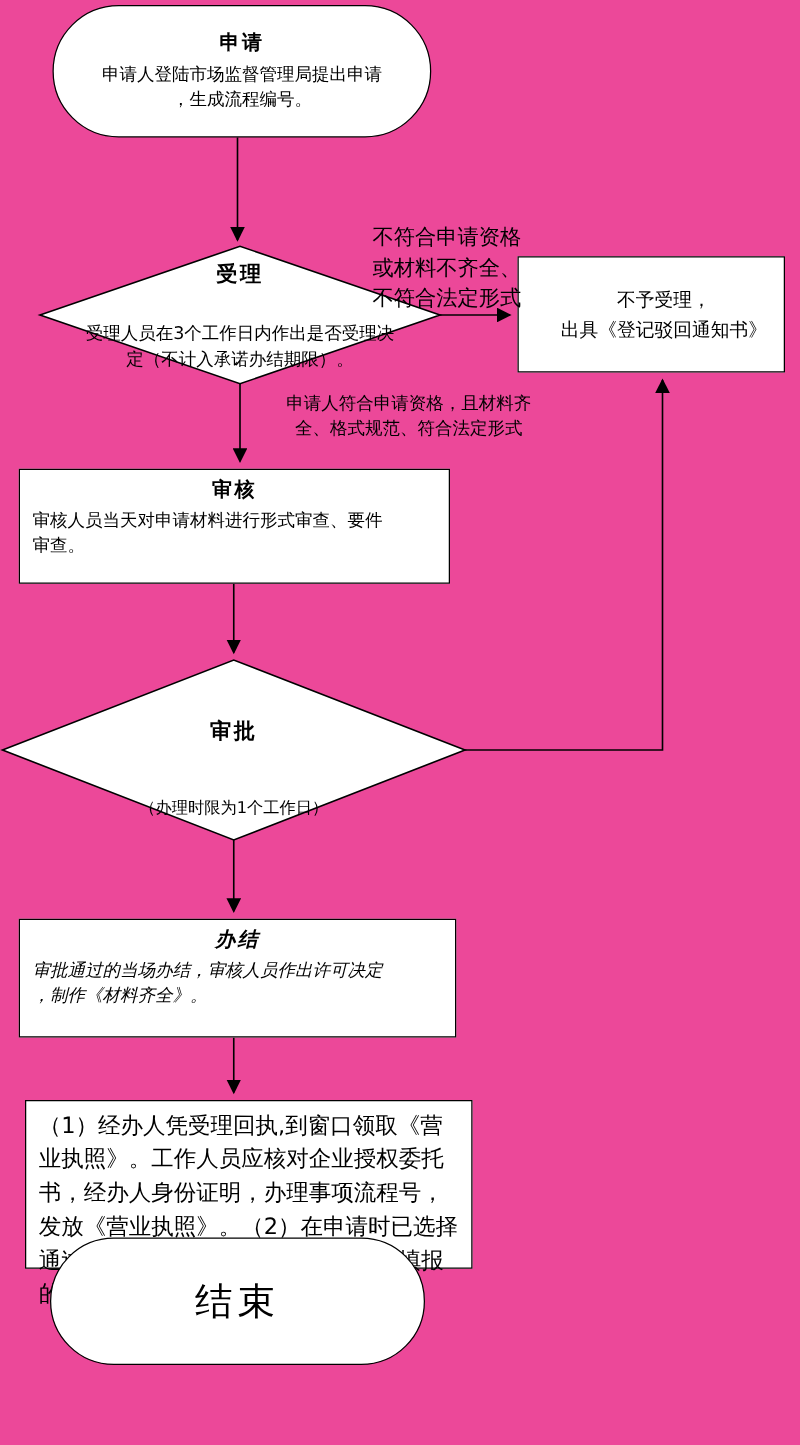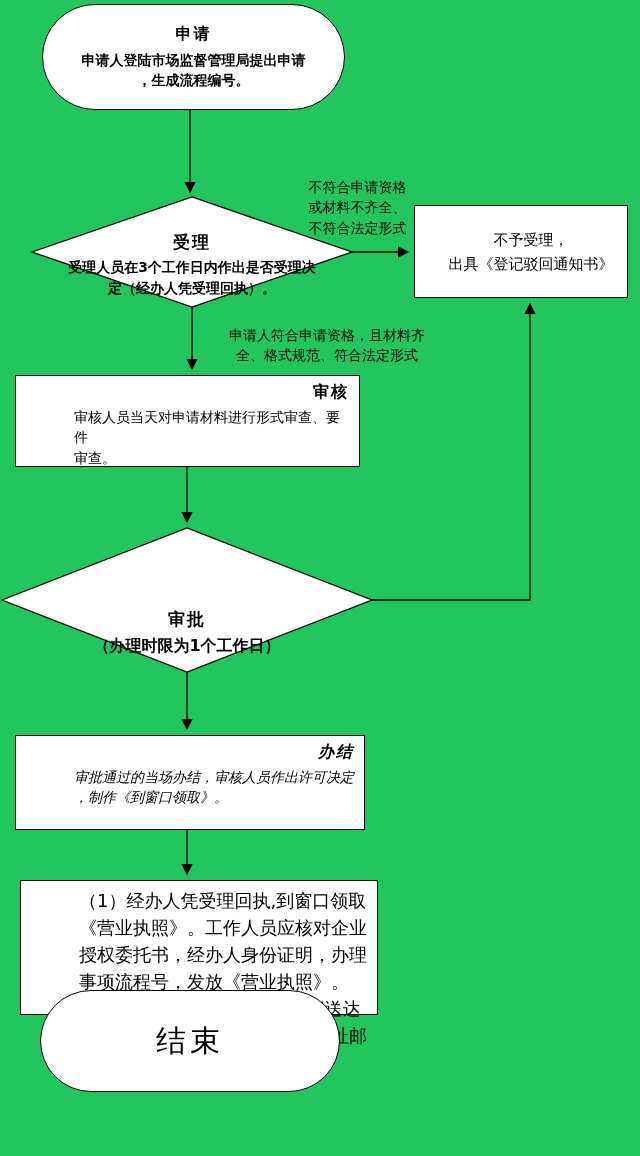--- a/index.html
+++ b/index.html
@@ -6,21 +6,21 @@
   html,body { background:#fff; }
   body {
     font-family:"DejaVu Sans", sans-serif;
     color:#000;
     width:640px;
   }
   .canvas {
     position:relative;
     width:640px;
     height:1156px;
-    background:#22c55e;
+    background:#ec4899;
     overflow:hidden;
   }
   .edges {
     position:absolute;
     left:0; top:0;
     width:640px; height:1156px;
   }
   .node {
     position:absolute;
     border:1px solid #000;
@@ -32,42 +32,41 @@
     flex-direction:column;
     align-items:center;
     justify-content:center;
     gap:5px;
   }
   .rectnode {
     display:flex;
     flex-direction:column;
     gap:4px;
     padding:6px 10px;
-    align-items:flex-end;
   }
   .title {
     font-weight:bold;
     font-size:16px;
     text-align:center;
     letter-spacing:2px;
   }
   .body {
     font-size:14px;
     line-height:1.45;
     white-space:pre-line;
   }
-  .body.center { text-align:center;font-weight:bold; }
-  .body.left { text-align:left;margin-left:48px; }
+  .body.center { text-align:center; }
+  .body.left { text-align:left; }
   .small { font-size:18px; line-height:1.5; }
   .dtext {
     position:absolute;
     display:flex;
     flex-direction:column;
     align-items:center;
-    justify-content:flex-end;
+    justify-content:space-between;
     text-align:center;
     gap:3px;
     pointer-events:none;
   }
   .dtext .title { font-size:17px; }
   .rejectbox {
     display:flex;
     align-items:center;
     justify-content:center;
     text-align:center;
@@ -76,21 +75,21 @@
     white-space:pre-line;
     padding-left:20px;
   }
   .label {
     position:absolute;
     font-size:14px;
     line-height:1.45;
     white-space:pre-line;
     text-align:center;
   }
-  .label.sm { font-size:14px;font-family:Liberation Mono, monospace; }
+  .label.sm { font-size:17px; }
   .endtitle {
     font-size:30px;
     font-weight:normal;
     letter-spacing:4px;
     text-align:center;
   }
 </style>
 </head>
 <body>
 
@@ -118,52 +117,52 @@
 
   <div class="node stadium" style="left:42px; top:4px; width:303px; height:106px;">
     <div class="title">申请</div>
     <div class="body center">申请人登陆市场监督管理局提出申请
 ，生成流程编号。</div>
   </div>
 
   <div class="dtext" style="left:32px; top:208px; width:320px; height:90px;">
     <div class="title">受理</div>
     <div class="body center">受理人员在3个工作日内作出是否受理决
-定（经办人凭受理回执）。</div>
+定（不计入承诺办结期限）。</div>
   </div>
 
   <div class="node rejectbox" style="left:414px; top:205px; width:214px; height:93px;">
     <div>不予受理，
 出具《登记驳回通知书》</div>
   </div>
 
   <div class="node rectnode" style="left:15px; top:375px; width:345px; height:92px;">
     <div class="title">审核</div>
     <div class="body left">审核人员当天对申请材料进行形式审查、要件
 审查。</div>
   </div>
 
   <div class="dtext" style="left:37px; top:573px; width:300px; height:84px;">
     <div class="title">审批</div>
-    <div class="body center" style="font-size:16px;">（办理时限为1个工作日）</div>
+    <div class="body center" style="font-size:13px;">（办理时限为1个工作日）</div>
   </div>
 
   <div class="node rectnode" style="left:15px; top:735px; width:350px; height:95px;font-style:italic;">
     <div class="title">办结</div>
     <div class="body left">审批通过的当场办结，审核人员作出许可决定
-，制作《到窗口领取》。</div>
+，制作《材料齐全》。</div>
   </div>
 
   <div class="node rectnode" style="left:20px; top:880px; width:358px; height:135px;">
     <div class="body left small">（1）经办人凭受理回执,到窗口领取《营业执照》。工作人员应核对企业授权委托书，经办人身份证明，办理事项流程号，发放《营业执照》。（2）在申请时已选择通过邮寄送达的，工作人员按申请人填报的地址邮寄送达《营业执照》。</div>
   </div>
 
   <div class="node stadium" style="left:40px; top:990px; width:300px; height:102px; border-radius:55px;">
     <div class="endtitle">结束</div>
   </div>
 
   <div class="label sm" style="left:290px; top:178px; width:135px;">不符合申请资格
 或材料不齐全、
 不符合法定形式</div>
-  <div class="label" style="left:222px; top:313px; width:210px;margin-top:12px;">申请人符合申请资格，且材料齐
+  <div class="label" style="left:222px; top:313px; width:210px;">申请人符合申请资格，且材料齐
 全、格式规范、符合法定形式</div>
 
 </div>
 
 </body></html>

